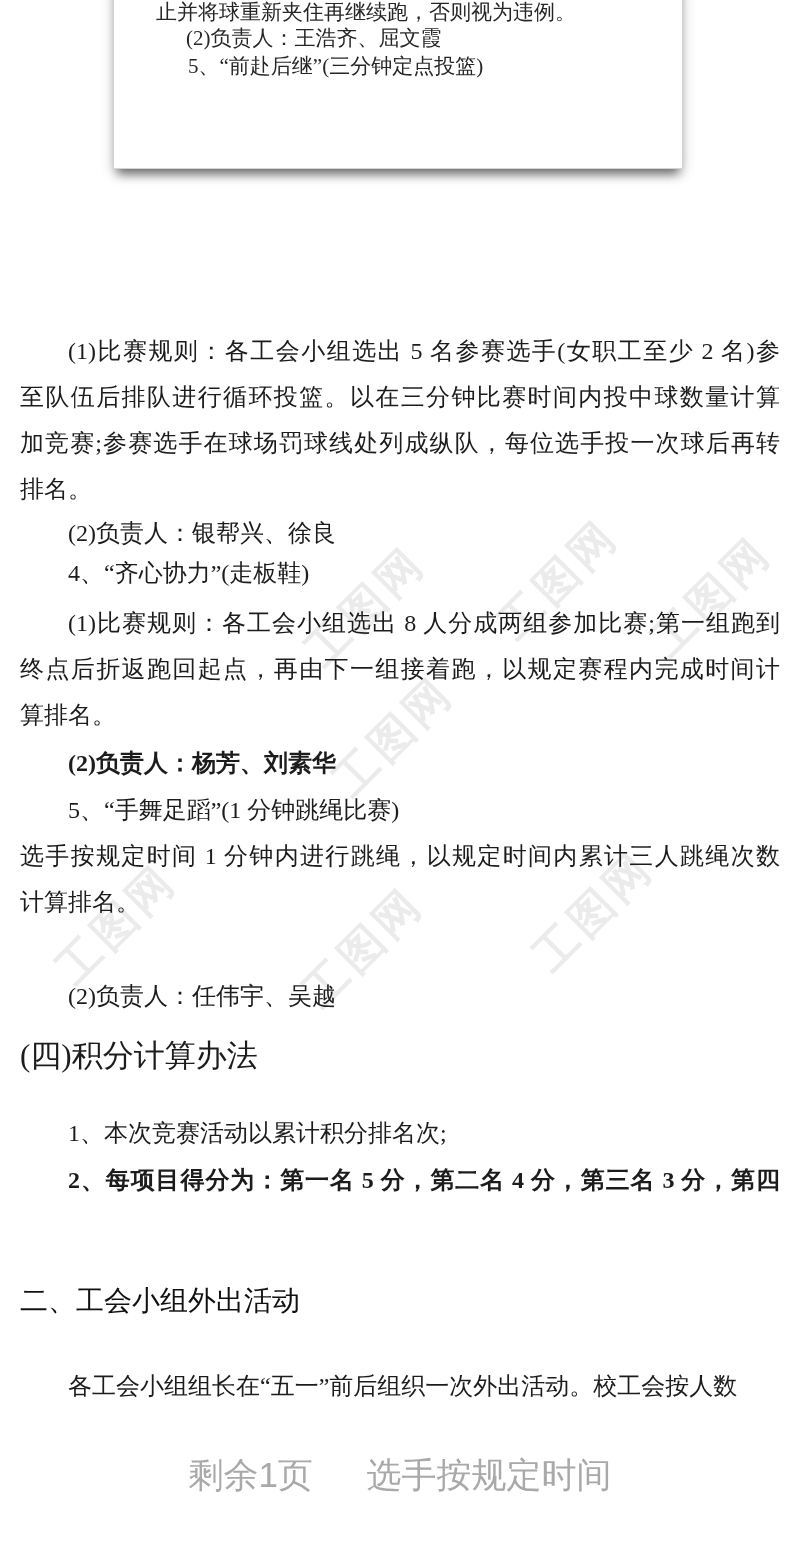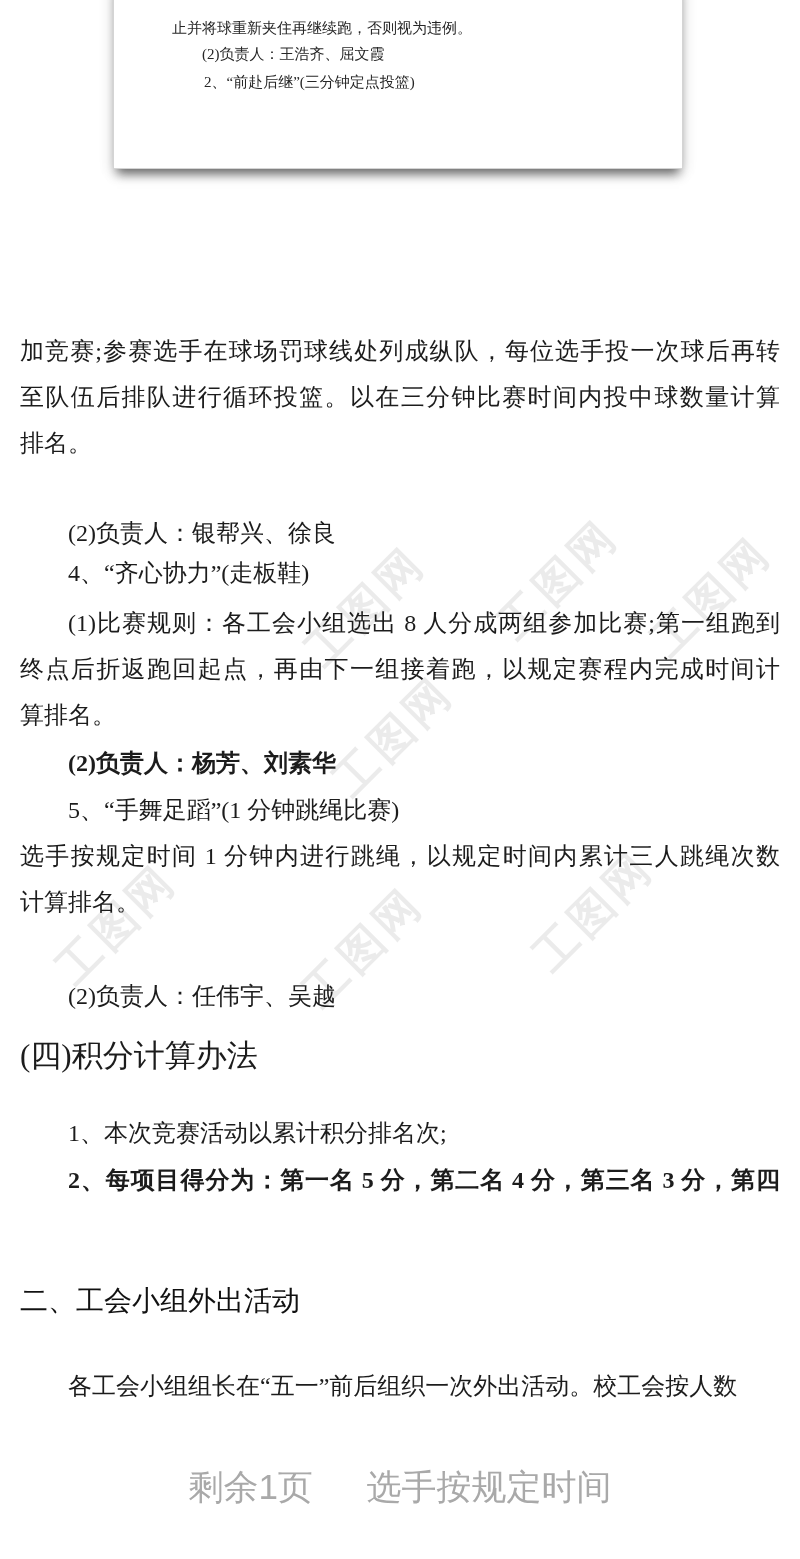--- a/index.html
+++ b/index.html
@@ -16,22 +16,22 @@
     position:absolute;
     left:113px; top:-20px;
     width:568px; height:187px;
     background:#ffffff;
     border:1px solid #d4d4d4;
     box-shadow:0 9px 10px -4px rgba(0,0,0,0.55), 0 3px 14px rgba(0,0,0,0.14);
     z-index:2;
   }
   .card-line {
     position:absolute;
-    margin:16px;
-    font-size:15px;
+    margin:0;
+    font-size:21px;
     line-height:19px;
     color:#262626;
     white-space:nowrap;
   }
   .card-line.c1 { left:42px; top:22px; }
   .card-line.c2 { left:72px; top:48px; }
   .card-line.c3 { left:74px; top:76px; }
 
   
   .wm-layer { position:absolute; inset:0; z-index:0; pointer-events:none; }
@@ -79,47 +79,48 @@
     position:absolute;
     left:0; top:1452px;
     width:800px;
     text-align:center;
     z-index:1;
     font-family:"Liberation Sans", sans-serif;
     font-size:35px;
     line-height:46px;
     color:#a9a9a9;
   }
-  .footer span { display:inline-block; margin:12px 22px; }
+  .footer span { display:inline-block; margin:0 22px; }
 </style>
 </head>
 <body>
 
 <div class="page">
 
   <div class="doc-card">
     <p class="card-line c1">止并将球重新夹住再继续跑，否则视为违例。</p>
     <p class="card-line c2">(2)负责人：王浩齐、屈文霞</p>
-    <p class="card-line c3">2、“前赴后继”(三分钟定点投篮)</p>
+    <p class="card-line c3">5、“前赴后继”(三分钟定点投篮)</p>
   </div>
 
   <div class="wm-layer" id="wmLayer">
       <span class="wm" style="left: 292px; top: 577px;">工图网</span>
       <span class="wm" style="left: 485px; top: 550px;">工图网</span>
       <span class="wm" style="left: 638px; top: 567px;">工图网</span>
       <span class="wm" style="left: 320px; top: 707px;">工图网</span>
       <span class="wm" style="left: 43px; top: 895px;">工图网</span>
       <span class="wm" style="left: 290px; top: 918px;">工图网</span>
       <span class="wm" style="left: 520px; top: 882px;">工图网</span>
     </div>
 
   <div class="content" id="bodyEl">
       <div class="para" style="top: 328px;">
+        <div class="line indent">(1)比赛规则：各工会小组选出 5 名参赛选手(女职工至少 2 名)参</div>
+        <div class="line">至队伍后排队进行循环投篮。以在三分钟比赛时间内投中球数量计算</div>
         <div class="line">加竞赛;参赛选手在球场罚球线处列成纵队，每位选手投一次球后再转</div>
-        <div class="line">至队伍后排队进行循环投篮。以在三分钟比赛时间内投中球数量计算</div>
         <div class="line last">排名。</div>
       </div>
       <div class="para" style="top: 510px;">
         <div class="line indent last">(2)负责人：银帮兴、徐良</div>
       </div>
       <div class="para" style="top: 550px;">
         <div class="line indent last">4、“齐心协力”(走板鞋)</div>
       </div>
       <div class="para" style="top: 600px;">
         <div class="line indent">(1)比赛规则：各工会小组选出 8 人分成两组参加比赛;第一组跑到</div>

